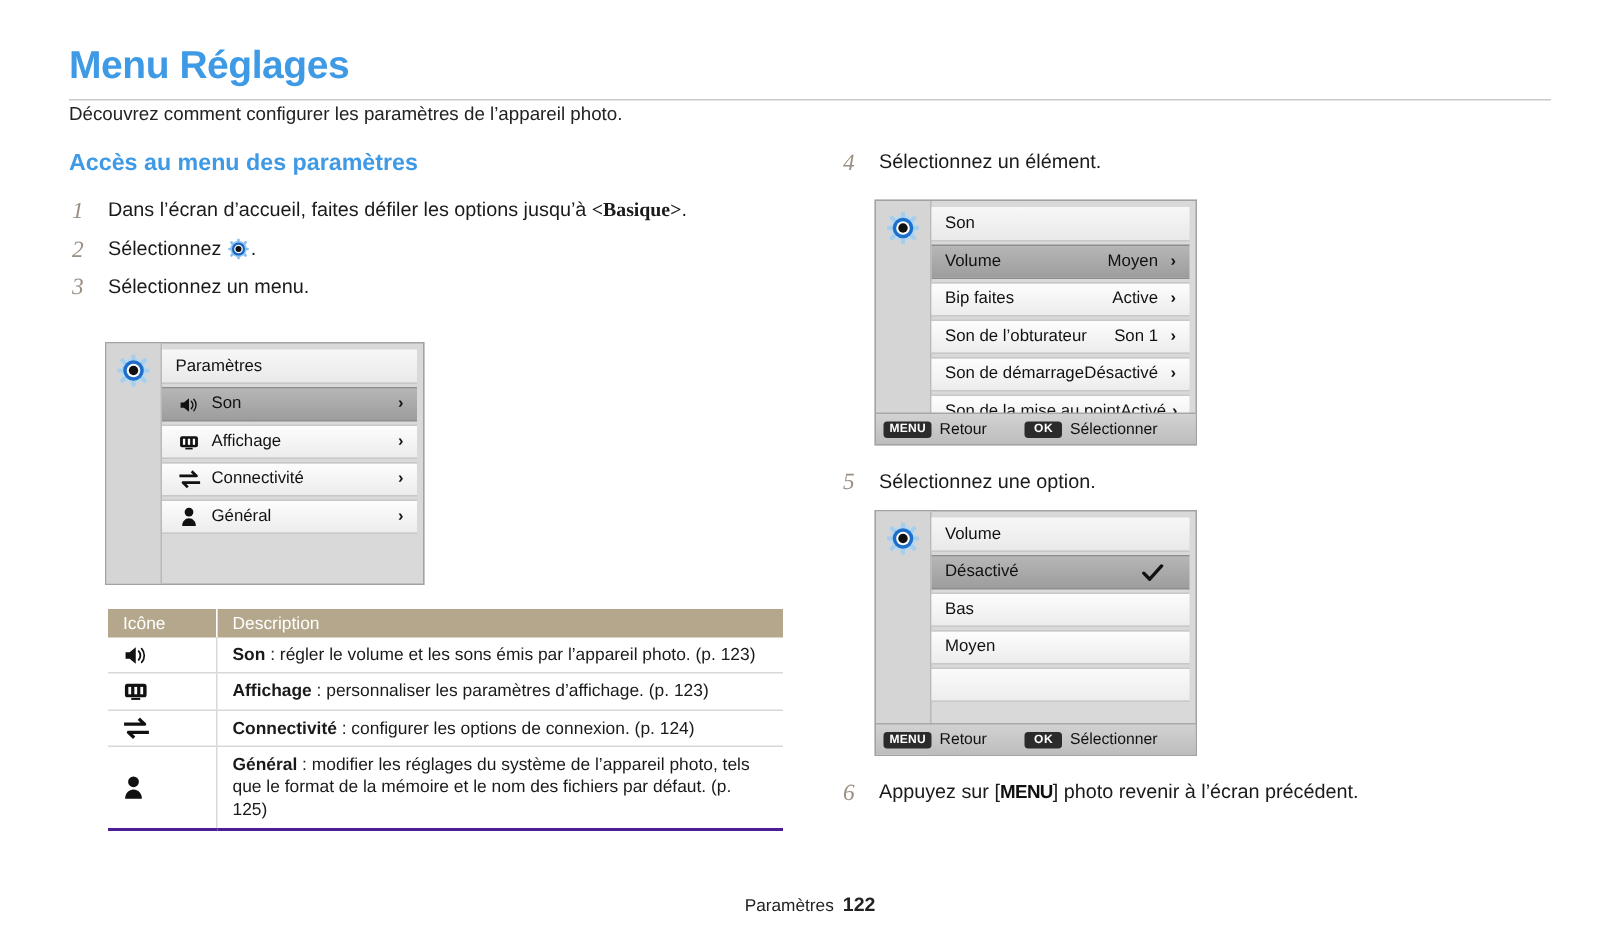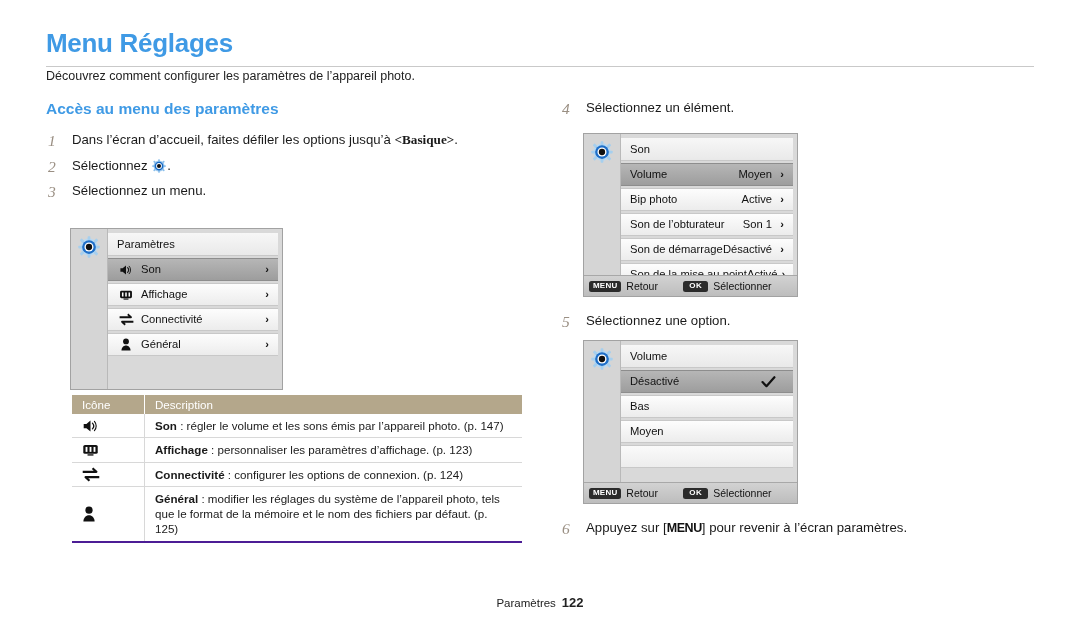--- a/index.html
+++ b/index.html
@@ -115,21 +115,21 @@
     display:inline-block;
     background:#2b2b2b;color:#fff;
     font-size:8px;font-weight:bold;letter-spacing:0.2px;
     padding:1.5px 4px;border-radius:2.5px;
     margin-right:5px;line-height:1;
   }
   .badge.ok{letter-spacing:0.5px;padding:1.5px 6px;}
 
   
   .tbl{
-    position:absolute;left:72px;top:395px;width:450px;
+    position:absolute;left:72px;top:406px;width:450px;
     border-collapse:collapse;font-size:11.6px;
   }
   .tbl th{
     background:#b4a78b;color:#ffffff;
     font-weight:normal;font-size:11.6px;
     text-align:left;padding:3px 10px;
     border-right:1px solid #ffffff;
   }
   .tbl th:last-child{border-right:none;}
   .tbl td{
@@ -290,21 +290,21 @@
     </thead>
     <tbody>
       <tr>
         <td class="ic">
           <svg width="17" height="14" viewBox="0 0 20 16">
             <path d="M2 5.5h3.2L10 1.5v13L5.2 10.5H2z" fill="#111"></path>
             <path d="M12.3 4.6a5 5 0 0 1 0 6.8" stroke="#111" stroke-width="1.5" fill="none" stroke-linecap="round"></path>
             <path d="M14.6 2.6a8 8 0 0 1 0 10.8" stroke="#111" stroke-width="1.3" fill="none" stroke-linecap="round"></path>
           </svg>
         </td>
-        <td><b>Son</b><span> : régler le volume et les sons émis par l’appareil photo. (p. 147)</span></td>
+        <td><b>Son</b><span> : régler le volume et les sons émis par l’appareil photo. (p. 123)</span></td>
       </tr>
       <tr>
         <td class="ic">
           <svg width="17" height="14" viewBox="0 0 20 16">
             <rect x="1.5" y="2" width="17" height="10.5" rx="2" fill="#111"></rect>
             <rect x="4.2" y="4.4" width="2.2" height="5.8" fill="#fff"></rect>
             <rect x="8.9" y="4.4" width="2.2" height="5.8" fill="#fff"></rect>
             <rect x="13.6" y="4.4" width="2.2" height="5.8" fill="#fff"></rect>
             <rect x="6.5" y="13" width="7" height="1.6" fill="#111"></rect>
           </svg>
@@ -366,21 +366,21 @@
           <span class="lbl">Son</span>
         </div>
 
         <div class="cam-row sel">
           <span class="lbl">Volume</span>
           <span class="val">Moyen</span>
           <span class="chev">›</span>
         </div>
 
         <div class="cam-row">
-          <span class="lbl">Bip photo</span>
+          <span class="lbl">Bip faites</span>
           <span class="val">Active</span>
           <span class="chev">›</span>
         </div>
 
         <div class="cam-row">
           <span class="lbl">Son de l’obturateur</span>
           <span class="val">Son 1</span>
           <span class="chev">›</span>
         </div>
 
@@ -469,21 +469,21 @@
             <span>Retour</span>
         </span>
         <span class="seg mid">
           <span class="badge ok">OK</span>
             <span>Sélectionner</span>
         </span>
       </div>
     </div>
 
     <div class="step" style="position:absolute;left:0;top:420px;">
-      <span class="num">6</span><span>Appuyez sur [</span><span class="kbd-menu">MENU</span><span>] pour revenir à l’écran paramètres.</span>
+      <span class="num">6</span><span>Appuyez sur [</span><span class="kbd-menu">MENU</span><span>] photo revenir à l’écran précédent.</span>
     </div>
 
   </div>
 
   <div class="footer">
     <span>Paramètres</span><span class="pg">122</span>
   </div>
 
 </div>
 

